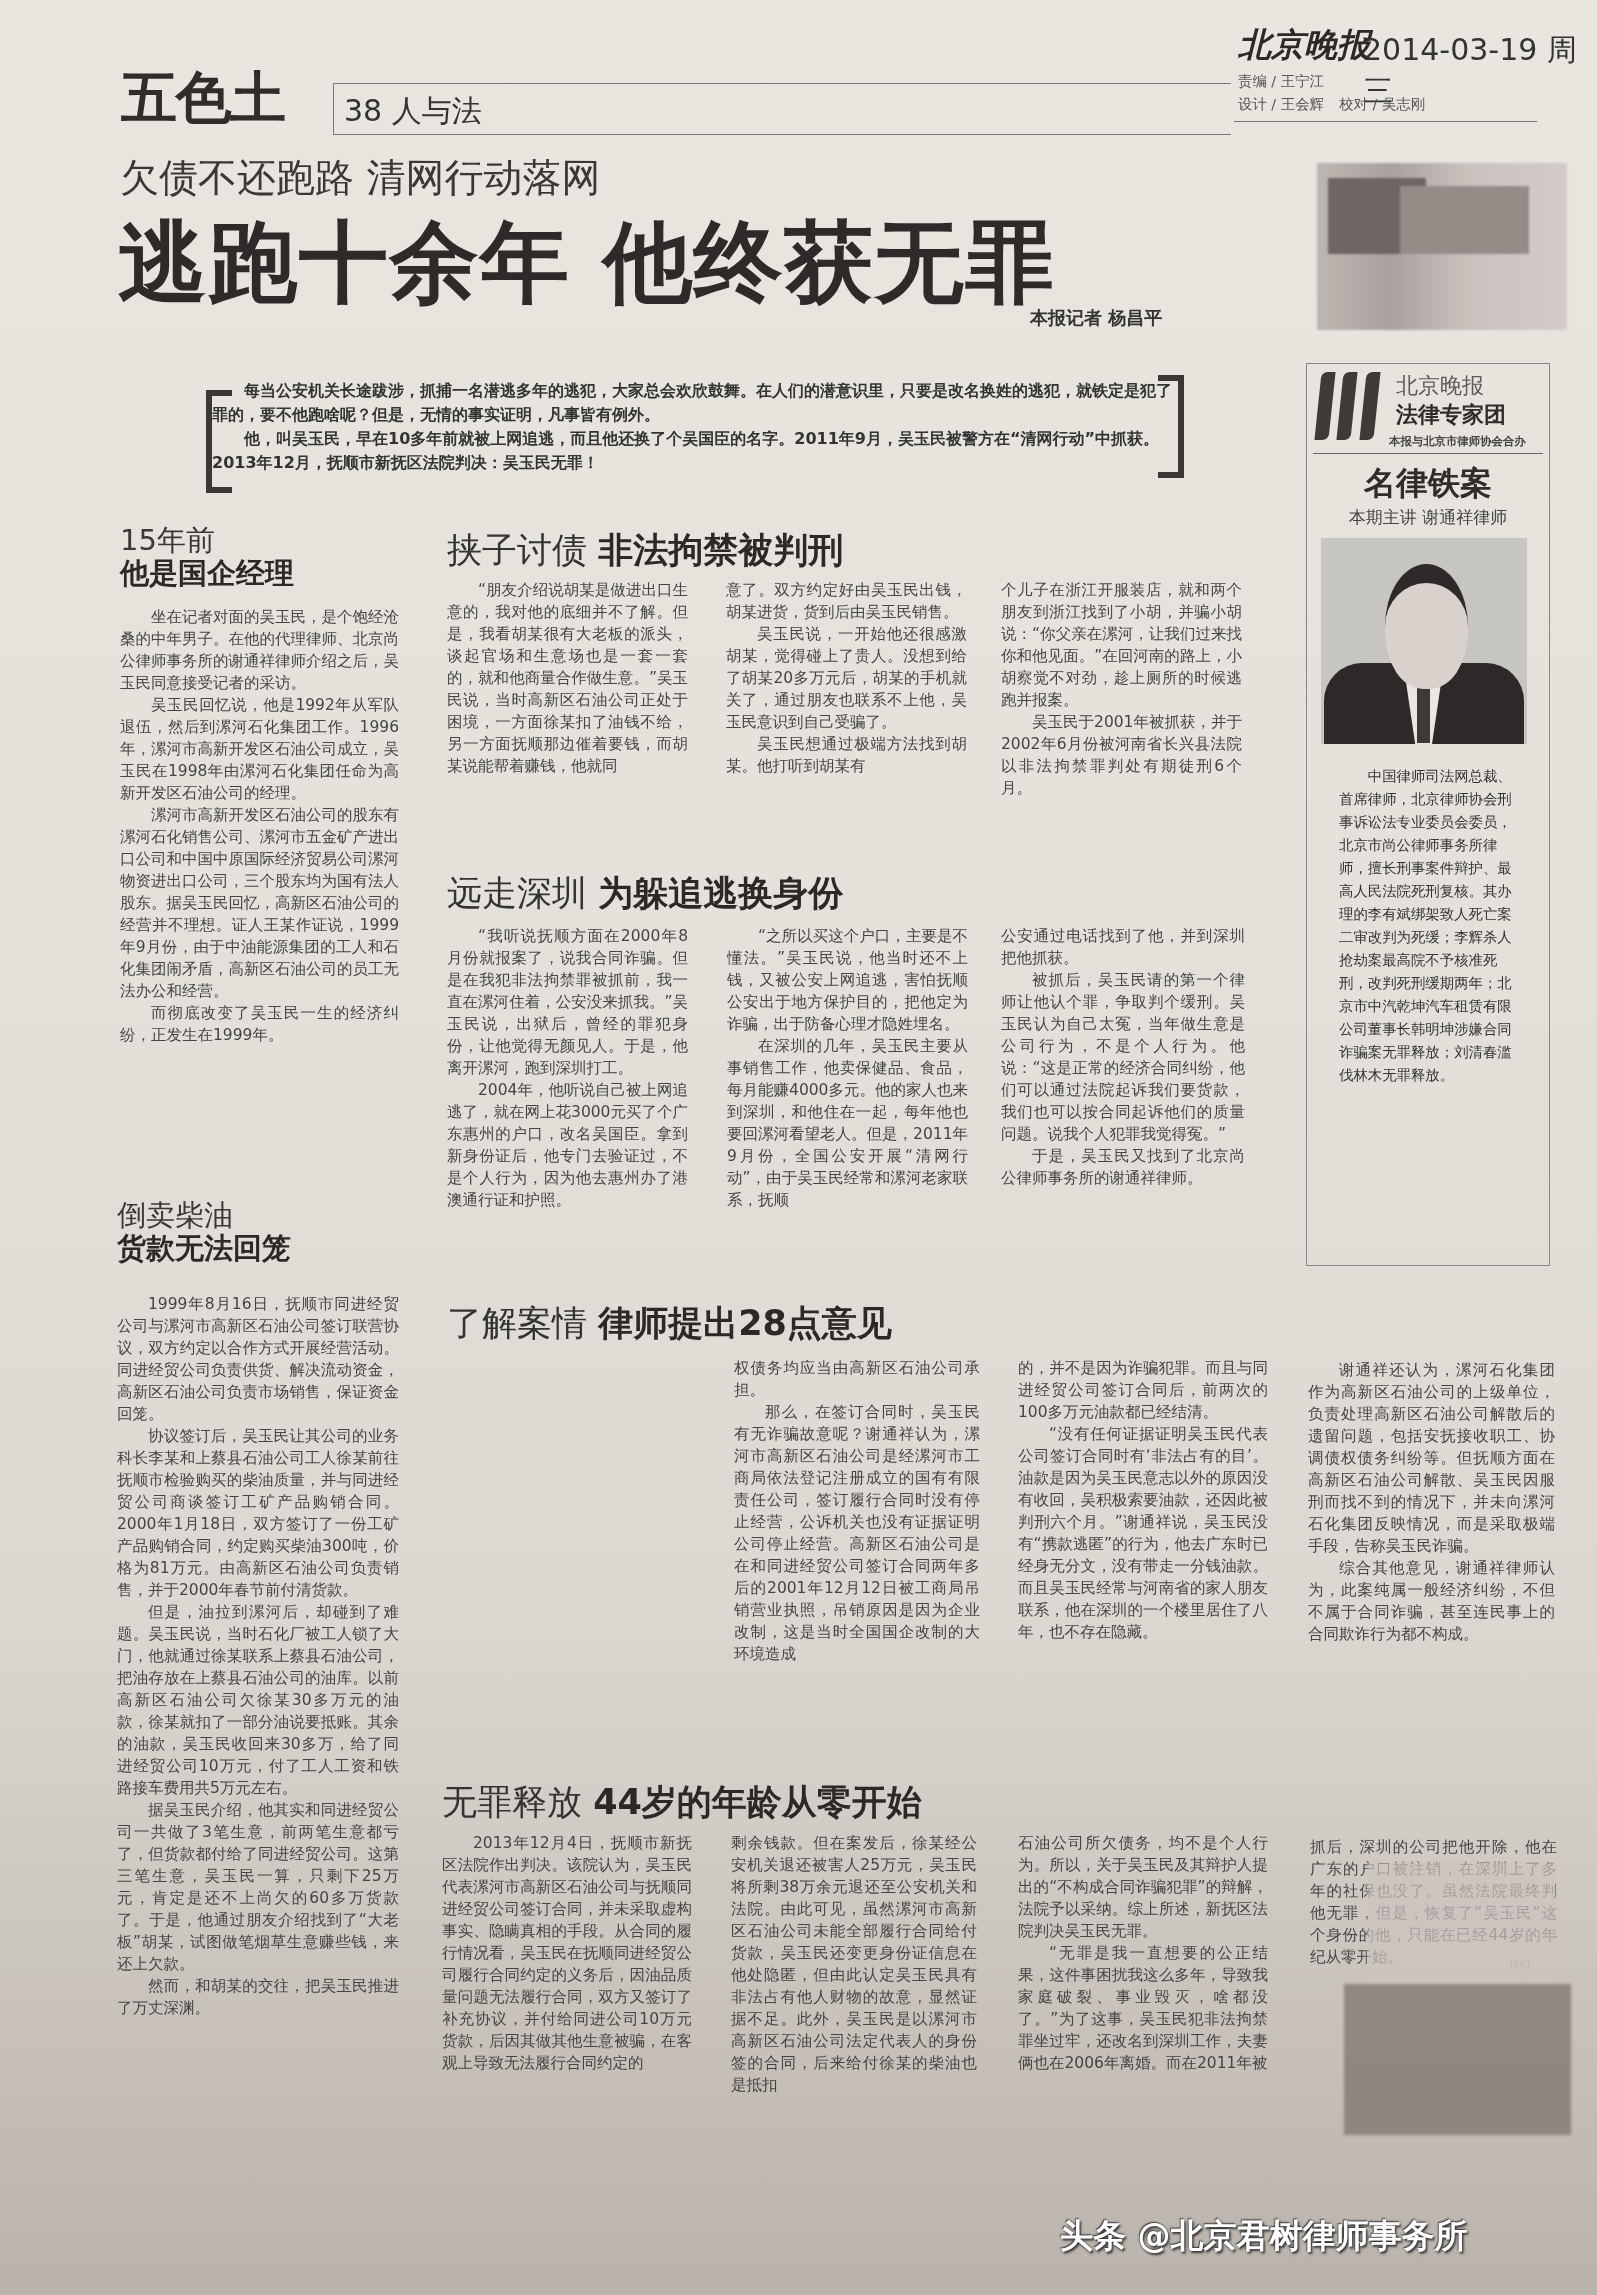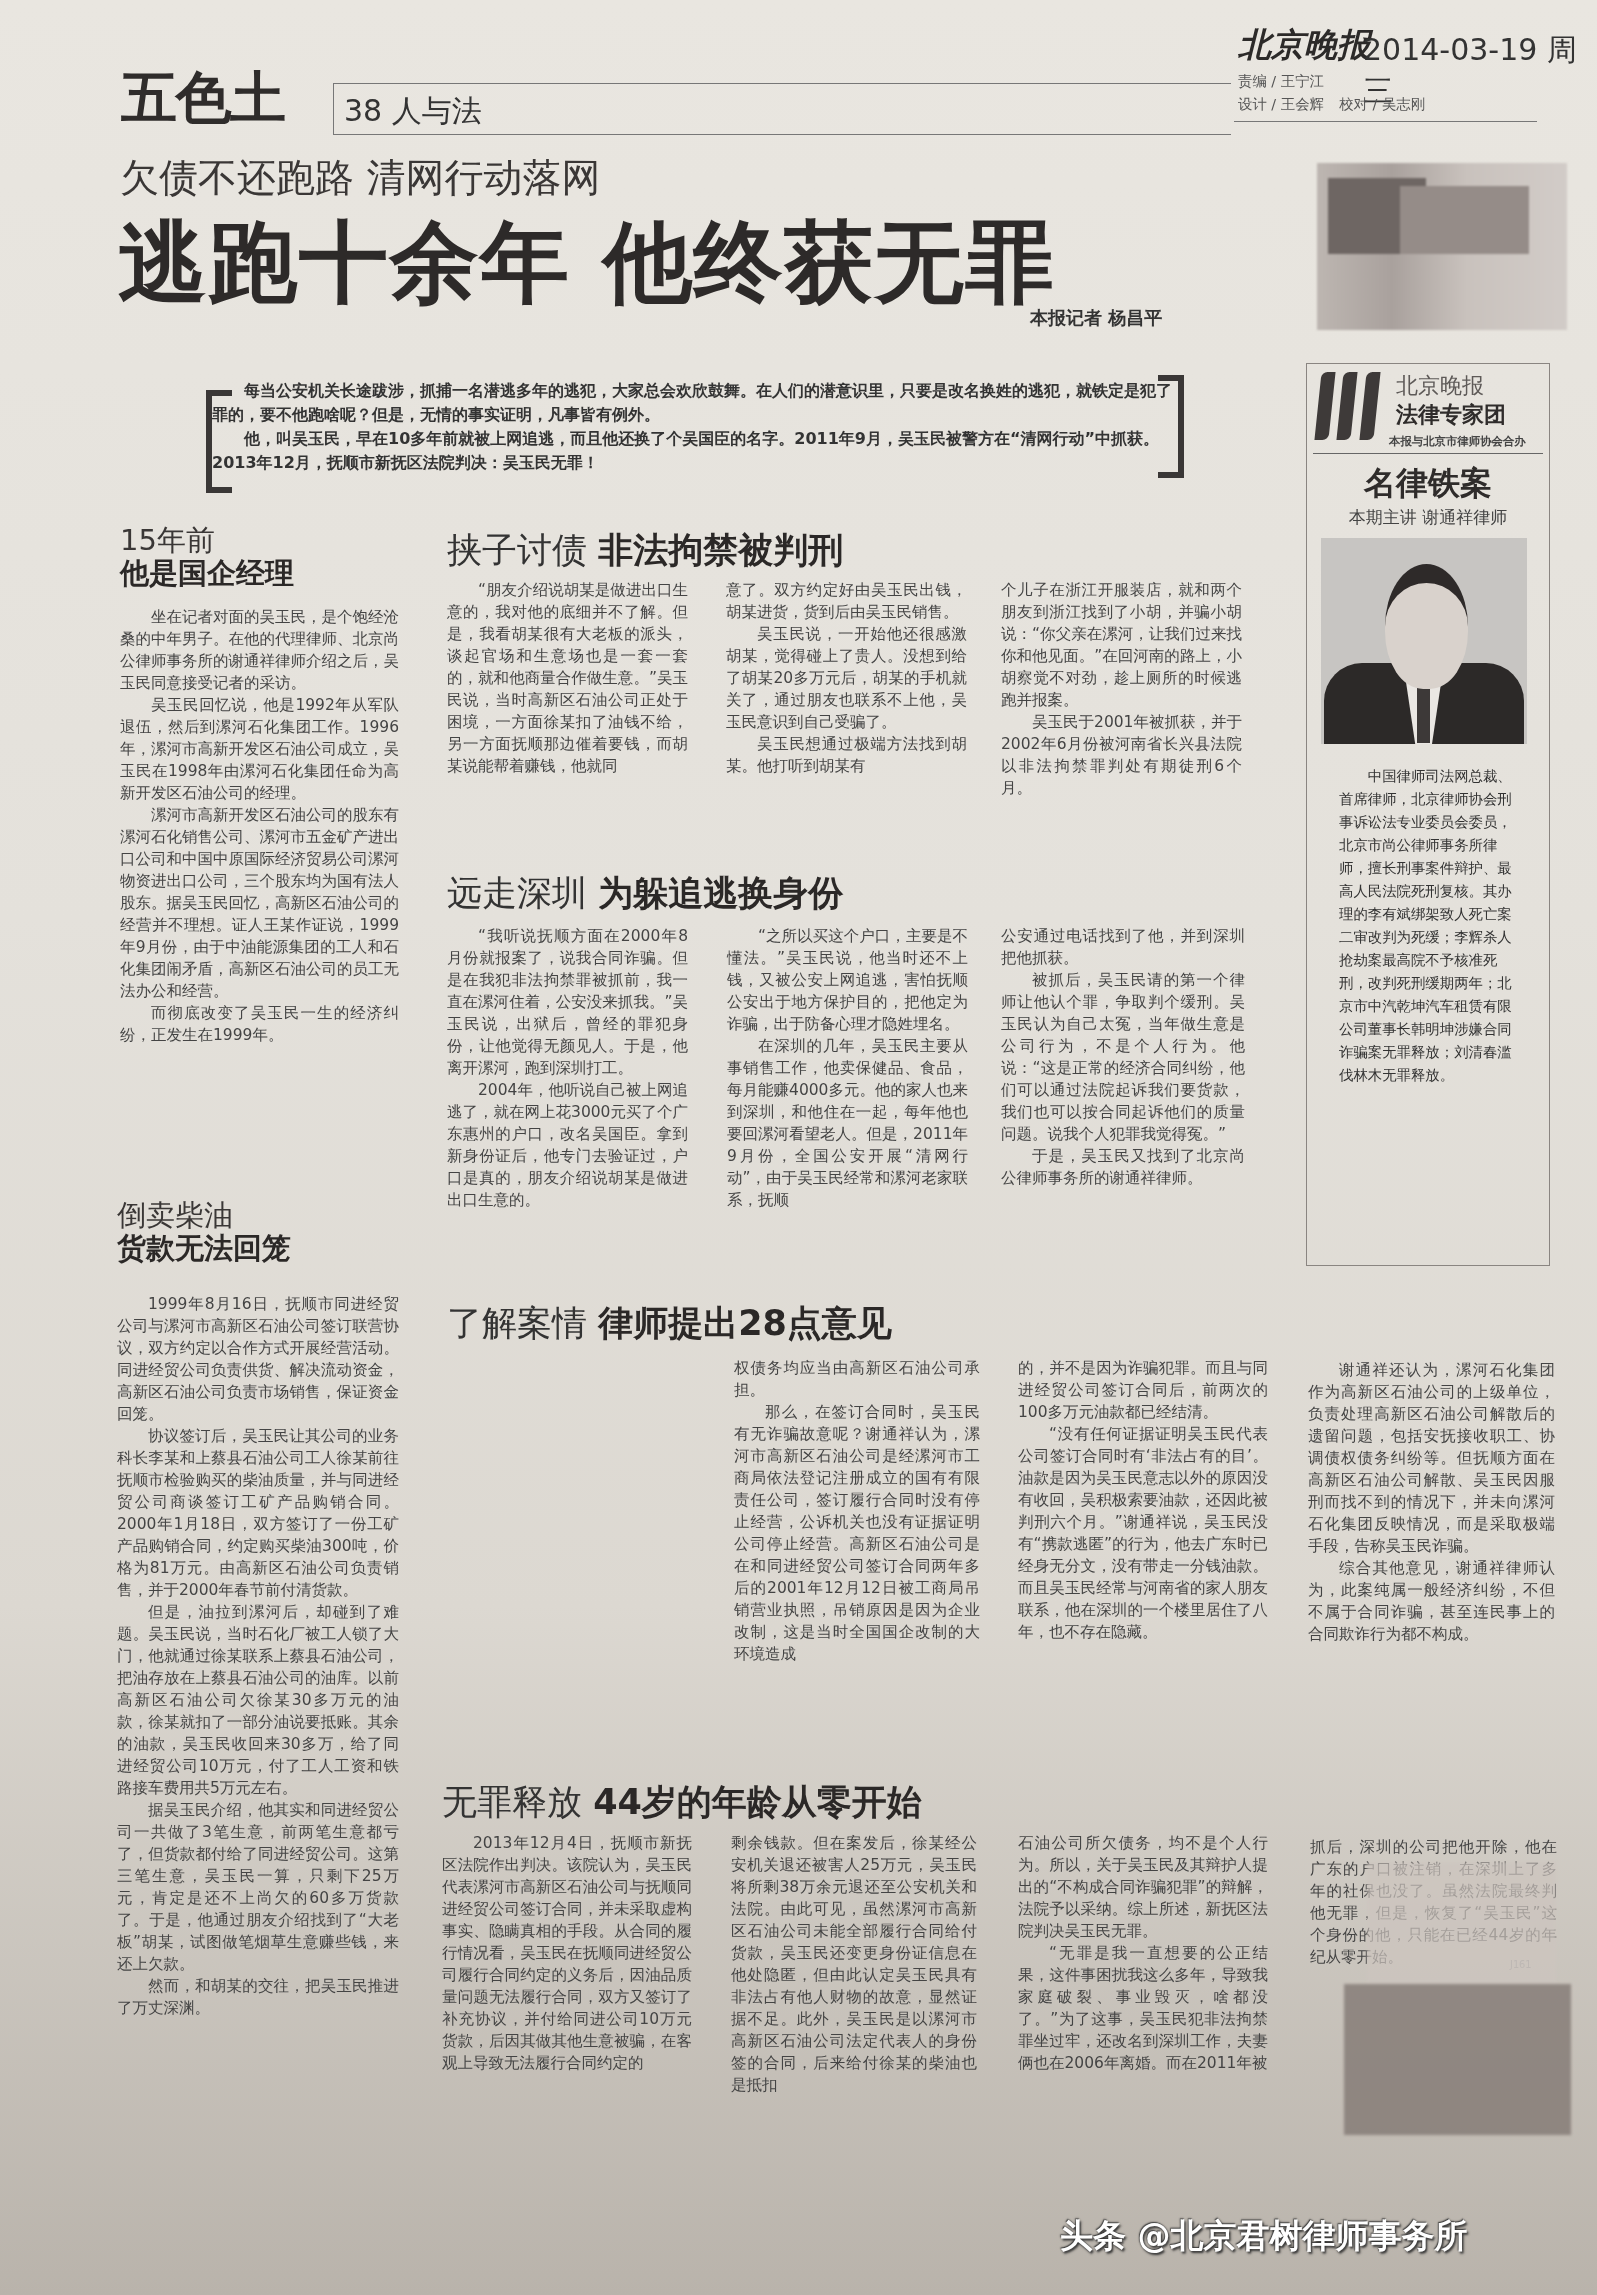--- a/index.html
+++ b/index.html
@@ -163,21 +163,21 @@
   <div class="abs col nocol" style="left:1001px;top:579px;width:241px;">
     <p class="cont">个儿子在浙江开服装店，就和两个朋友到浙江找到了小胡，并骗小胡说：“你父亲在漯河，让我们过来找你和他见面。”在回河南的路上，小胡察觉不对劲，趁上厕所的时候逃跑并报案。</p>
     <p>吴玉民于2001年被抓获，并于2002年6月份被河南省长兴县法院以非法拘禁罪判处有期徒刑6个月。</p>
   </div>
 
   <div class="abs sh" style="left:447px;top:878px;">
     <span>远走深圳</span> <b>为躲追逃换身份</b>
   </div>
   <div class="abs col nocol" style="left:447px;top:925px;width:241px;">
     <p>“我听说抚顺方面在2000年8月份就报案了，说我合同诈骗。但是在我犯非法拘禁罪被抓前，我一直在漯河住着，公安没来抓我。”吴玉民说，出狱后，曾经的罪犯身份，让他觉得无颜见人。于是，他离开漯河，跑到深圳打工。</p>
-    <p>2004年，他听说自己被上网追逃了，就在网上花3000元买了个广东惠州的户口，改名吴国臣。拿到新身份证后，他专门去验证过，户口是真的，朋友介绍说胡某是做进出口生意的。</p>
+    <p>2004年，他听说自己被上网追逃了，就在网上花3000元买了个广东惠州的户口，改名吴国臣。拿到新身份证后，他专门去验证过，不是个人行为，因为他去惠州办了港澳通行证和护照。</p>
   </div>
   <div class="abs col nocol" style="left:727px;top:925px;width:241px;">
     <p>“之所以买这个户口，主要是不懂法。”吴玉民说，他当时还不上钱，又被公安上网追逃，害怕抚顺公安出于地方保护目的，把他定为诈骗，出于防备心理才隐姓埋名。</p>
     <p>在深圳的几年，吴玉民主要从事销售工作，他卖保健品、食品，每月能赚4000多元。他的家人也来到深圳，和他住在一起，每年他也要回漯河看望老人。但是，2011年9月份，全国公安开展“清网行动”，由于吴玉民经常和漯河老家联系，抚顺</p>
   </div>
   <div class="abs col nocol" style="left:1001px;top:925px;width:244px;">
     <p class="cont">公安通过电话找到了他，并到深圳把他抓获。</p>
     <p>被抓后，吴玉民请的第一个律师让他认个罪，争取判个缓刑。吴玉民认为自己太冤，当年做生意是公司行为，不是个人行为。他说：“这是正常的经济合同纠纷，他们可以通过法院起诉我们要货款，我们也可以按合同起诉他们的质量问题。说我个人犯罪我觉得冤。”</p>
     <p>于是，吴玉民又找到了北京尚公律师事务所的谢通祥律师。</p>
   </div>

